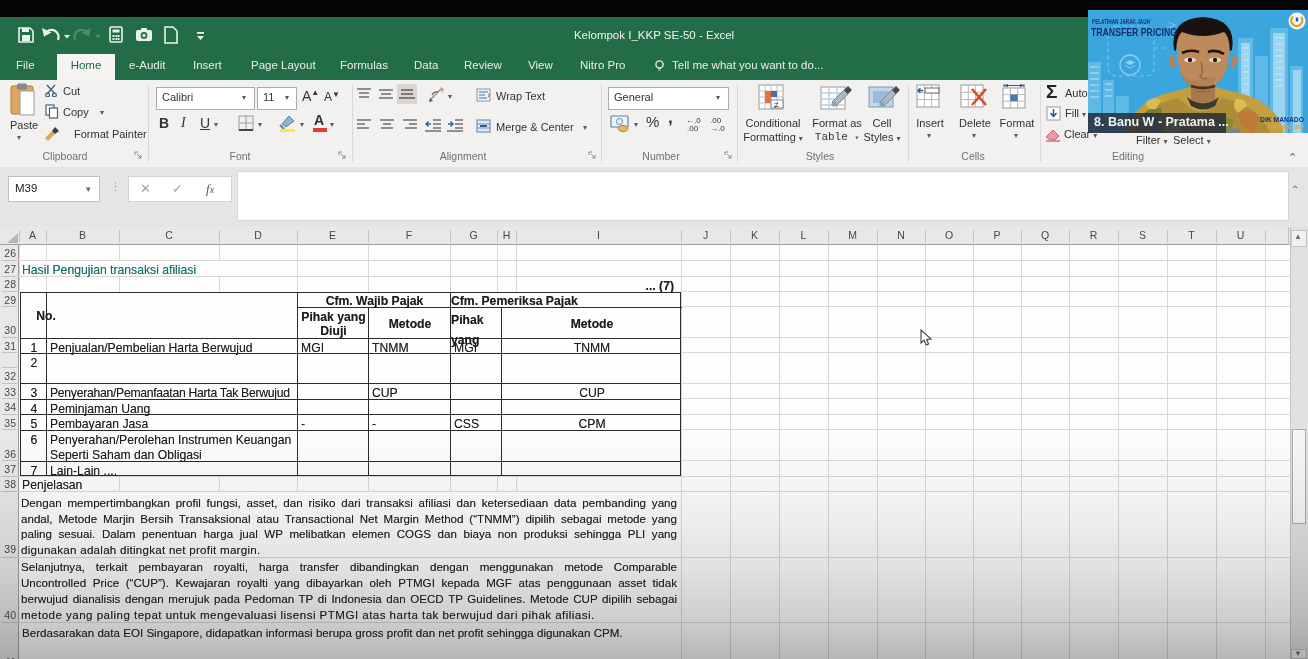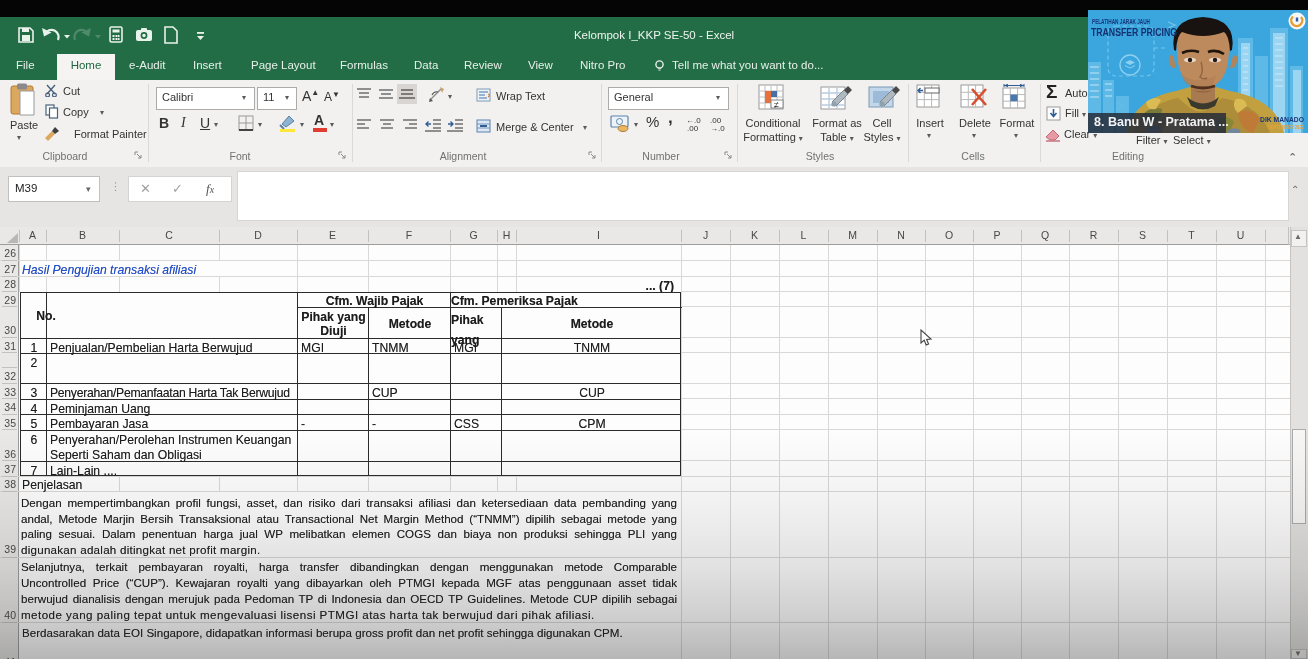--- a/index.html
+++ b/index.html
@@ -239,21 +239,21 @@
 <div class="a rtx" style="left:735px;top:117px;width:76px;text-align:center;">Conditional</div>
 <div class="a rtx" style="left:735px;top:131px;width:76px;text-align:center;">Formatting <span class="dd">▾</span></div>
 <svg class="ico" style="left:820px;top:84px;" width="34" height="30" viewBox="0 0 34 30">
   <rect x="1" y="3" width="24" height="22" fill="#fff" stroke="#9a9a9a" stroke-width="1"></rect>
   <path d="M1 9 h24 M1 15 h24 M1 21 h24 M9 3 v22 M17 3 v22" stroke="#b9cde0" stroke-width="1.4"></path>
   <path d="M12 18 L24 6 l4 4 -12 12 z" fill="#b0b8bf" stroke="#7c868e" stroke-width="1"></path>
   <path d="M24 6 l4 -4 4 4 -4 4 z" fill="#4a4a4a"></path>
   <circle cx="14" cy="20" r="2.6" fill="#8fa0ae"></circle>
 </svg>
 <div class="a rtx" style="left:799px;top:117px;width:76px;text-align:center;">Format as</div>
-<div class="a rtx" style="left:799px;top:131px;width:76px;text-align:center;">Table <span class="dd">▾</span></div>
+<div class="a rtx" style="left:799px;top:131px;width:76px;text-align:center;font-family:Liberation Mono, monospace;">Table <span class="dd">▾</span></div>
 <svg class="ico" style="left:868px;top:84px;" width="34" height="30" viewBox="0 0 34 30">
   <rect x="1" y="3" width="24" height="20" fill="#c3d7ea" stroke="#7c98b4" stroke-width="1"></rect>
   <rect x="5" y="7" width="16" height="12" fill="#9dbbd8"></rect>
   <path d="M12 18 L24 6 l4 4 -12 12 z" fill="#b0b8bf" stroke="#7c868e" stroke-width="1"></path>
   <path d="M24 6 l4 -4 4 4 -4 4 z" fill="#4a4a4a"></path>
   <circle cx="14" cy="20" r="2.6" fill="#8fa0ae"></circle>
 </svg>
 <div class="a rtx" style="left:847px;top:117px;width:70px;text-align:center;">Cell</div>
 <div class="a rtx" style="left:847px;top:131px;width:70px;text-align:center;">Styles <span class="dd">▾</span></div>
 
@@ -382,21 +382,21 @@
 <span style="position:absolute;top:364px;right:0;">40</span>
 <span style="position:absolute;top:411px;right:0;">41</span>
 </div>
 
 <svg class="a" style="left:0;top:245px;" width="19" height="414">
 <g stroke="#c3c1bf" stroke-width="1">
 <path d="M2 15.5 h15 M2 31.5 h15 M2 46.5 h15 M2 61.5 h15 M2 92.5 h15 M2 107.5 h15 M2 122.5 h15 M2 138.5 h15 M2 153.5 h15 M2 169.5 h15 M2 184.5 h15 M2 215.5 h15 M2 231.5 h15 M2 246.5 h15 M2 312.5 h15 M2 377.5 h15"></path>
 </g>
 </svg>
 
-<div class="a sheettx" style="left:22px;top:263px;font-size:12.2px;color:#1d4ed8;font-style:italic;">Hasil Pengujian transaksi afiliasi</div>
+<div class="a sheettx" style="left:22px;top:263px;font-size:12.2px;color:#0f766e;">Hasil Pengujian transaksi afiliasi</div>
 <div class="a sheettx" style="left:516px;top:279px;width:158px;text-align:right;font-size:12.2px;font-weight:bold;color:#1c1c1c;">... (7)</div>
 
 <div class="a sheettx" style="left:20px;top:292px;width:661px;height:184px;border:1px solid #2b2b2b;box-sizing:border-box;font-size:12.2px;color:#1c1c1c;">
 
   <div class="a" style="left:25px;top:0;width:1px;height:182px;background:#2b2b2b;"></div>
   <div class="a" style="left:276px;top:0;width:1px;height:182px;background:#2b2b2b;"></div>
   <div class="a" style="left:347px;top:15px;width:1px;height:167px;background:#2b2b2b;"></div>
   <div class="a" style="left:429px;top:0;width:1px;height:182px;background:#2b2b2b;"></div>
   <div class="a" style="left:480px;top:15px;width:1px;height:167px;background:#2b2b2b;"></div>
 

